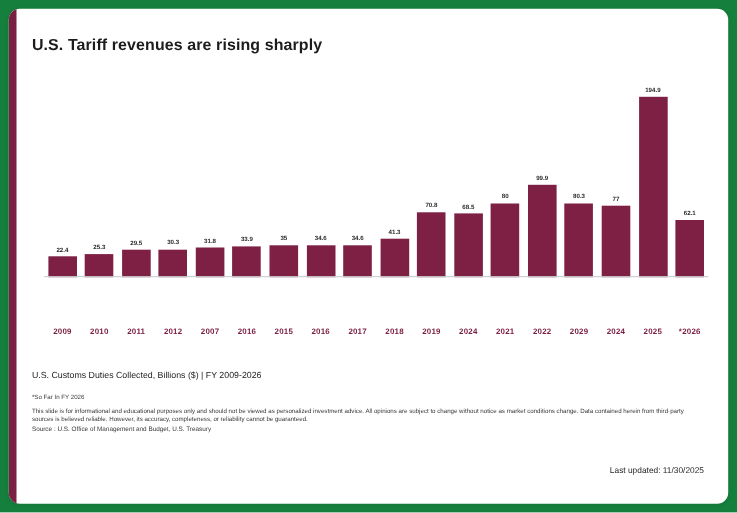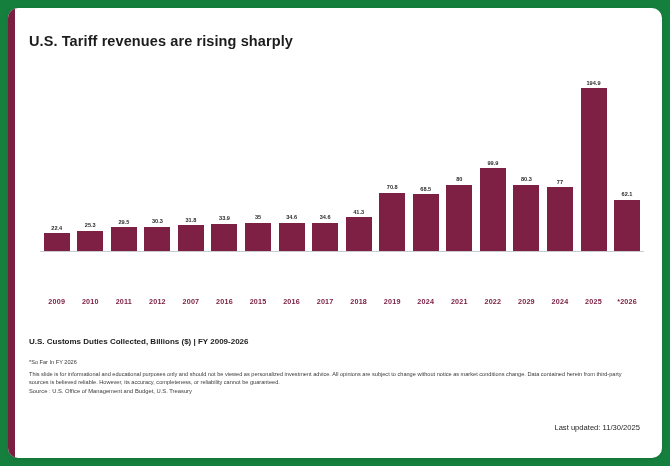--- a/index.html
+++ b/index.html
@@ -115,21 +115,21 @@
     font-weight: bold;
     color: #7d2044;
     letter-spacing: 0.2px;
   }
 
   .caption {
     position: absolute;
     left: 21px;
     top: 329px;
     font-size: 8px;
-    font-weight: bold;
+    font-weight: normal;
     color: #1c1c1c;
   }
   .footnote {
     position: absolute;
     left: 21px;
     top: 350px;
     font-size: 5.6px;
     color: #3a3a3a;
     line-height: 1.55;
     width: 600px;

